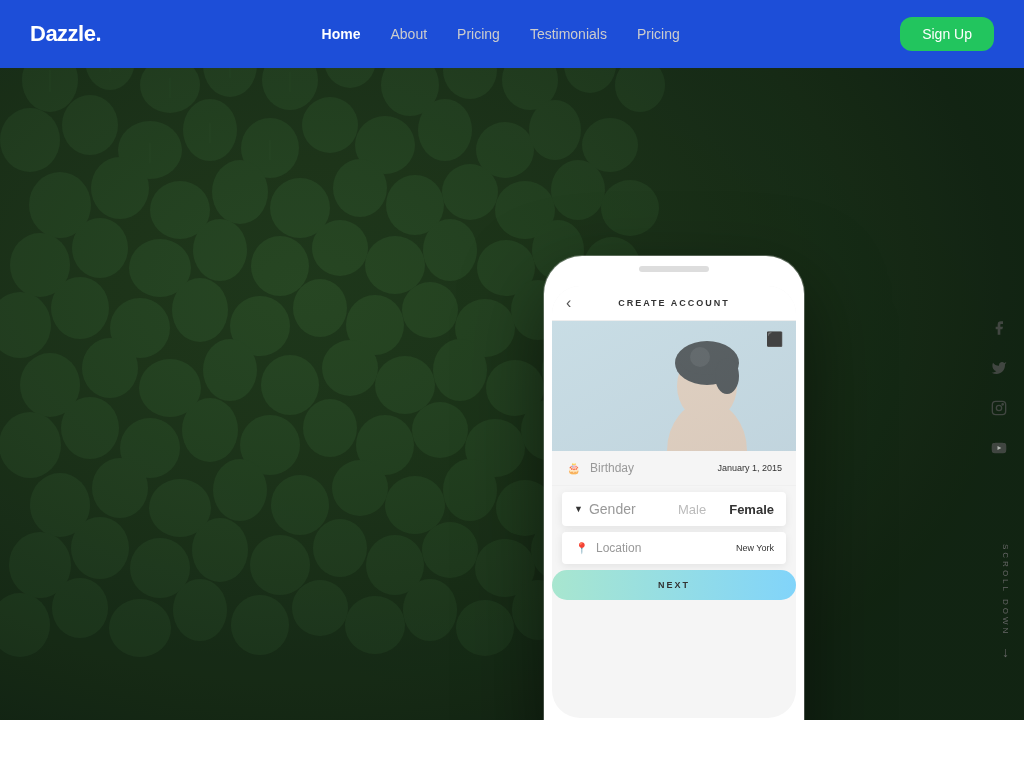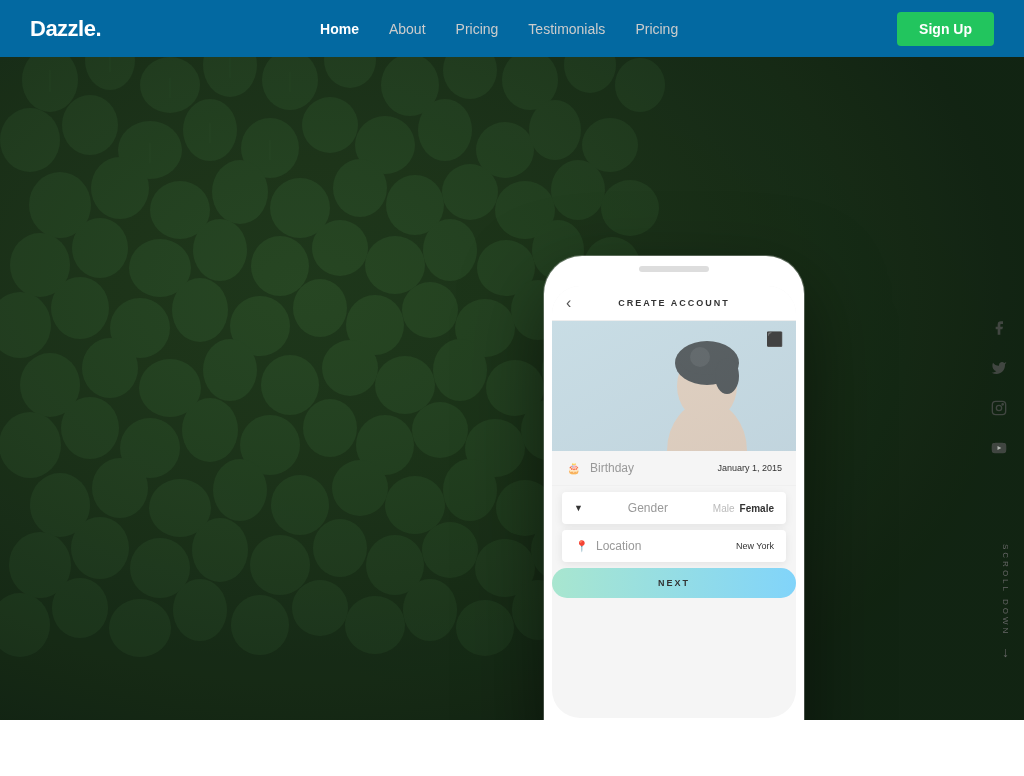--- a/index.html
+++ b/index.html
@@ -8,22 +8,22 @@
       font-family: -apple-system, BlinkMacSystemFont, 'Segoe UI', sans-serif;
       overflow: hidden;
       width: 1024px;
       height: 776px;
     }
 
     
     .navbar {
       position: absolute;
       top: 0; left: 0; right: 0;
-      height: 57px;
-      background: #0369a1;
+      height: 68px;
+      background: #1d4ed8;
       display: flex;
       align-items: center;
       justify-content: space-between;
       padding: 0 30px;
       z-index: 100;
     }
 
     .nav-logo {
       color: #fff;
       font-size: 22px;
@@ -52,23 +52,23 @@
     .nav-links li a.active {
       color: #fff;
       font-weight: 600;
     }
 
     .nav-signup {
       background: #22c55e;
       color: #fff;
       border: none;
       padding: 9px 22px;
-      border-radius: 4px;
+      border-radius: 12px;
       font-size: 14px;
-      font-weight: 700;
+      font-weight: 400;
       cursor: pointer;
     }
 
     
     .hero {
       position: absolute;
       top: 0; left: 0; right: 0;
       height: 720px;
       background: #1a2a1a;
       overflow: hidden;
@@ -272,30 +272,29 @@
       align-items: center;
       gap: 6px;
     }
 
     .gender-icon {
       font-size: 9px;
       color: #333;
     }
 
     .gender-label {
-      font-size: 12px;
+      font-size: 14px;
       color: #999;
       flex: 1;
-      text-align: center;
     }
 
     .gender-options {
       display: flex;
-      gap: 5px;
-      font-size: 10px;
+      gap: 23px;
+      font-size: 13px;
     }
 
     .gender-opt { color: #bbb; }
     .gender-opt.active {
       color: #333;
       font-weight: 700;
     }
 
     .location-field {
       background: #fff;

